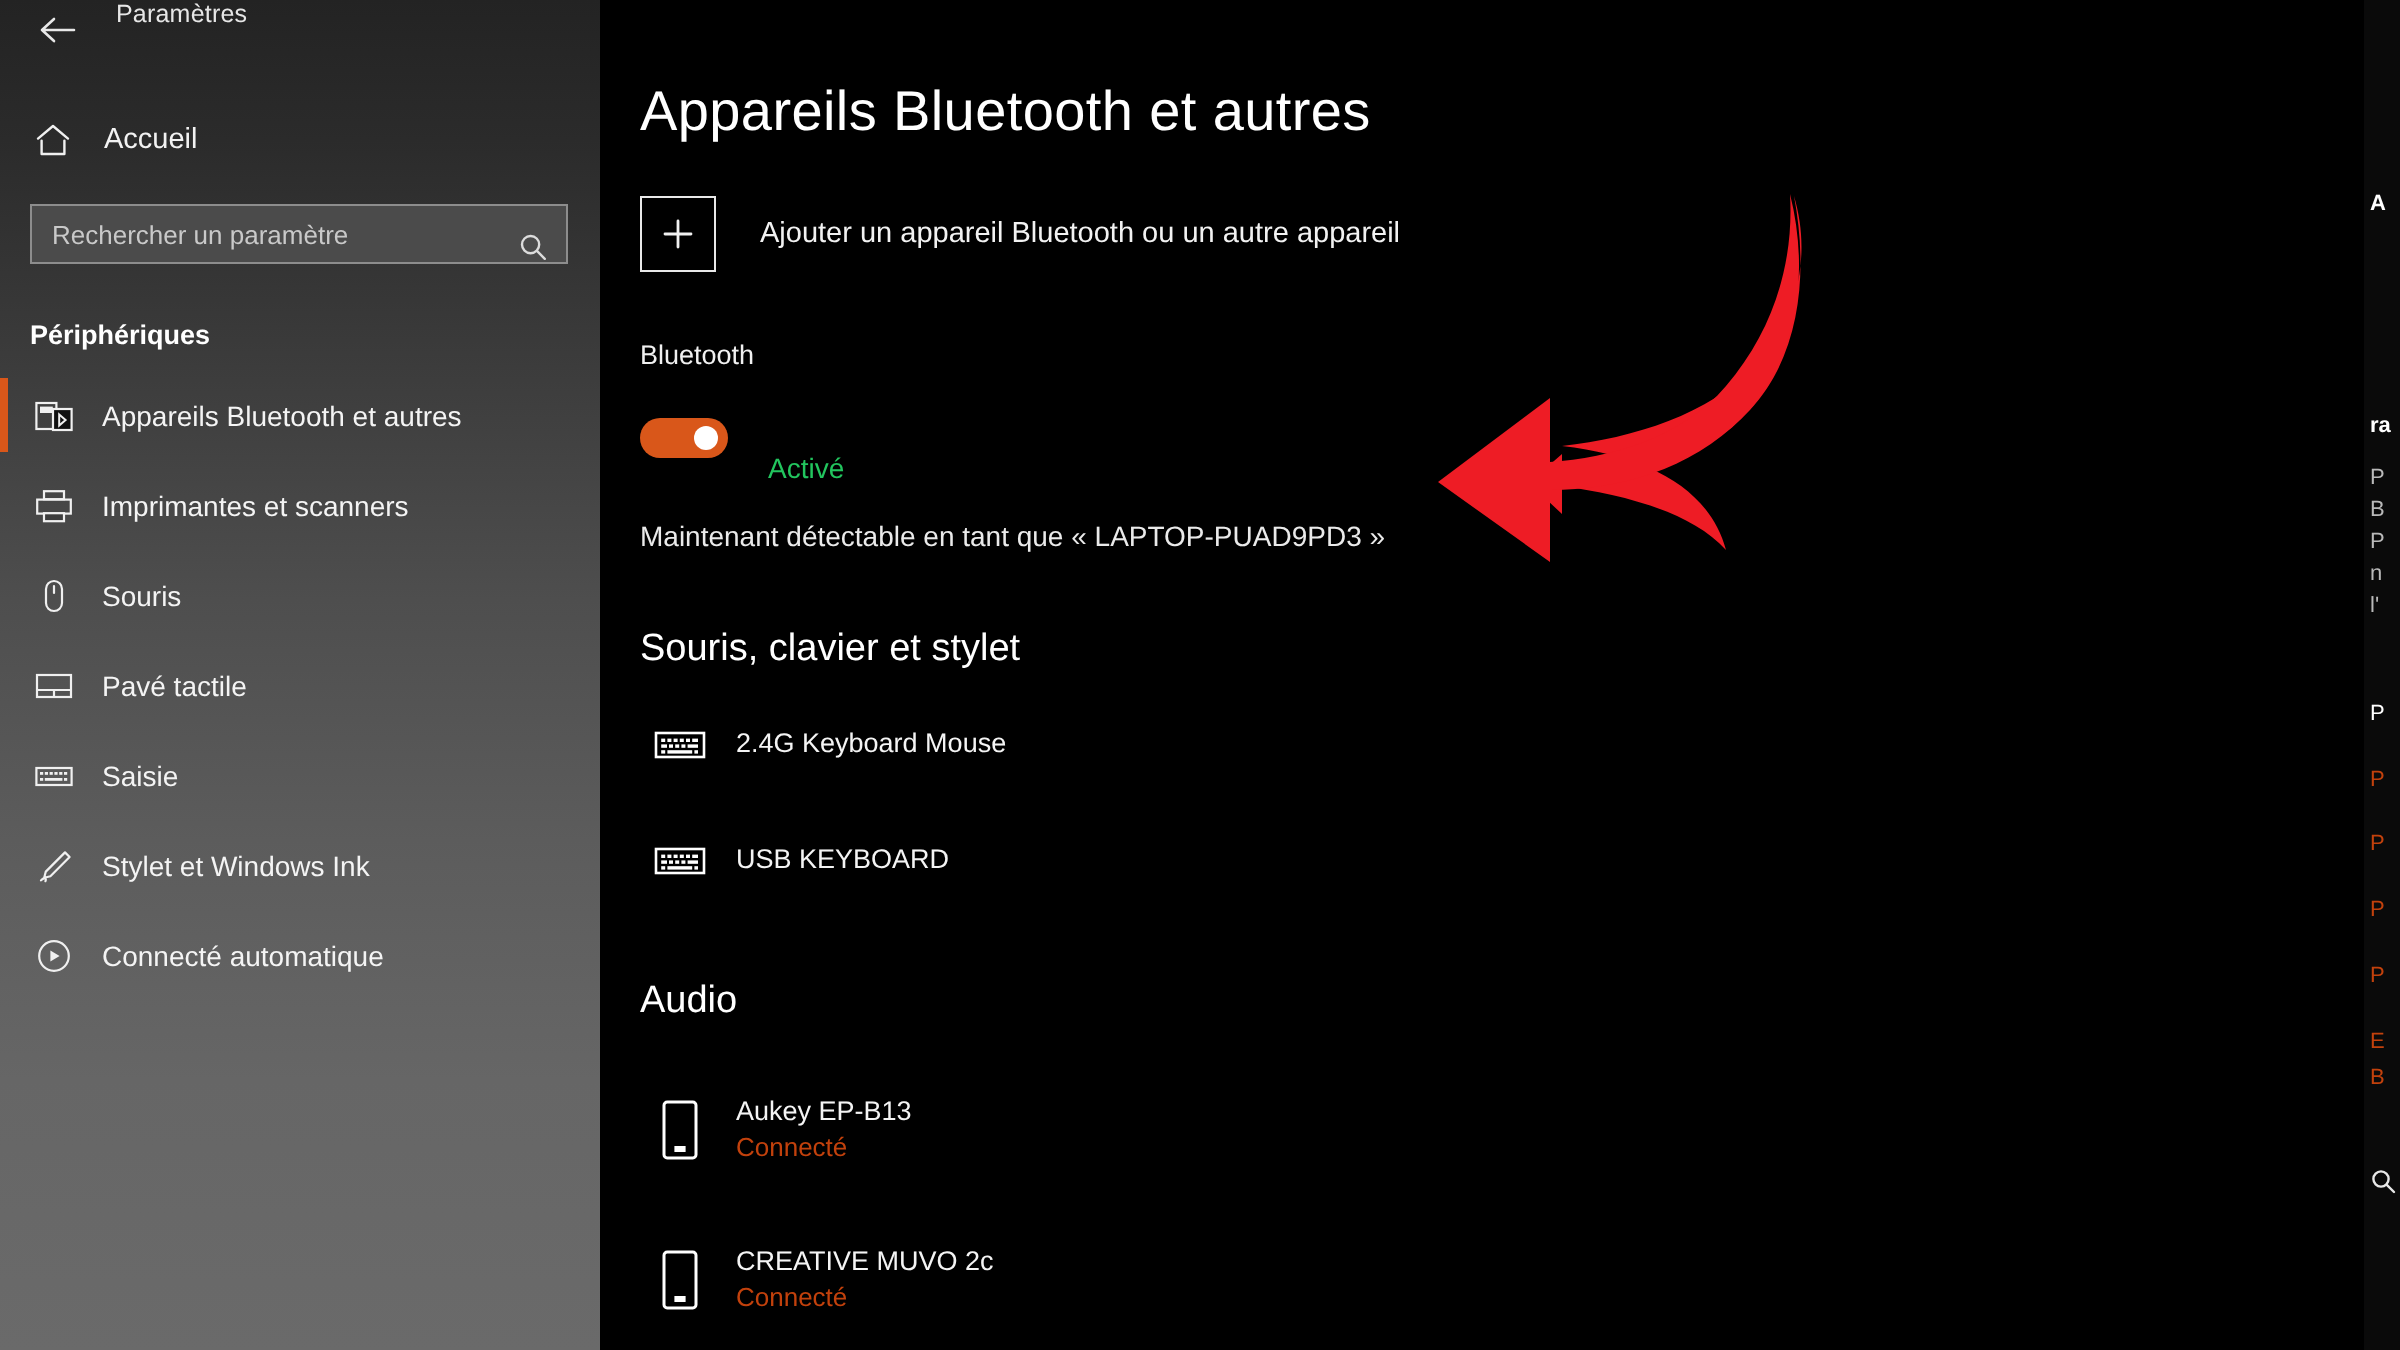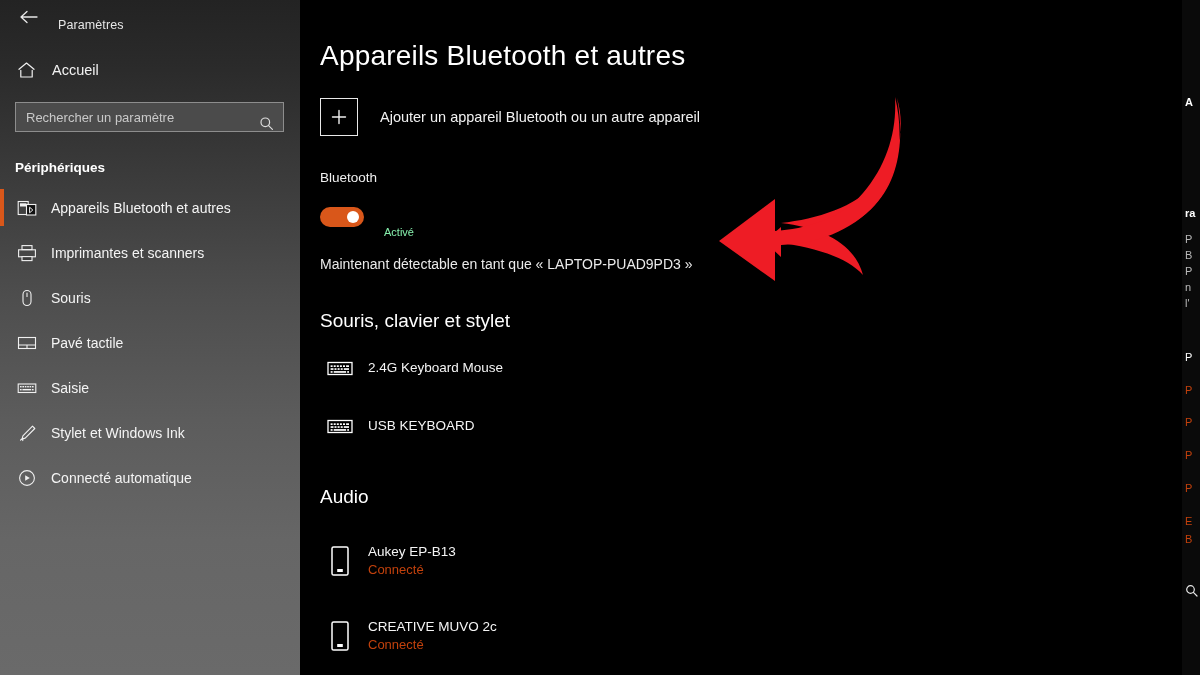--- a/index.html
+++ b/index.html
@@ -34,21 +34,21 @@
         #5c5c5c 420px,
         #666666 540px,
         #6a6a6a 675px);
     color: #ffffff;
     overflow: hidden;
   }
 
   .titlebar {
     height: 32px;
     display: flex;
-    align-items: flex-end;
+    align-items: flex-start;
     padding-left: 14px;
   }
   .back-btn {
     width: 30px;
     height: 30px;
     display: flex;
     align-items: center;
     justify-content: center;
     color: #e8e8e8;
   }
@@ -192,22 +192,22 @@
     flex: 0 0 44px;
   }
   .toggle .knob {
     position: absolute;
     width: 12px; height: 12px;
     border-radius: 50%;
     background: #ffffff;
     top: 4px; right: 5px;
   }
   .toggle-state {
-    font-size: 11px;
-    color: #86efac;
+    font-size: 14px;
+    color: #22c55e;
     margin-left: 20px;
     margin-top: 31px;
   }
   .discoverable {
     font-size: 14px;
     color: #eaeaea;
   }
 
   .group { margin-top: 38px; }
   .group-title {

